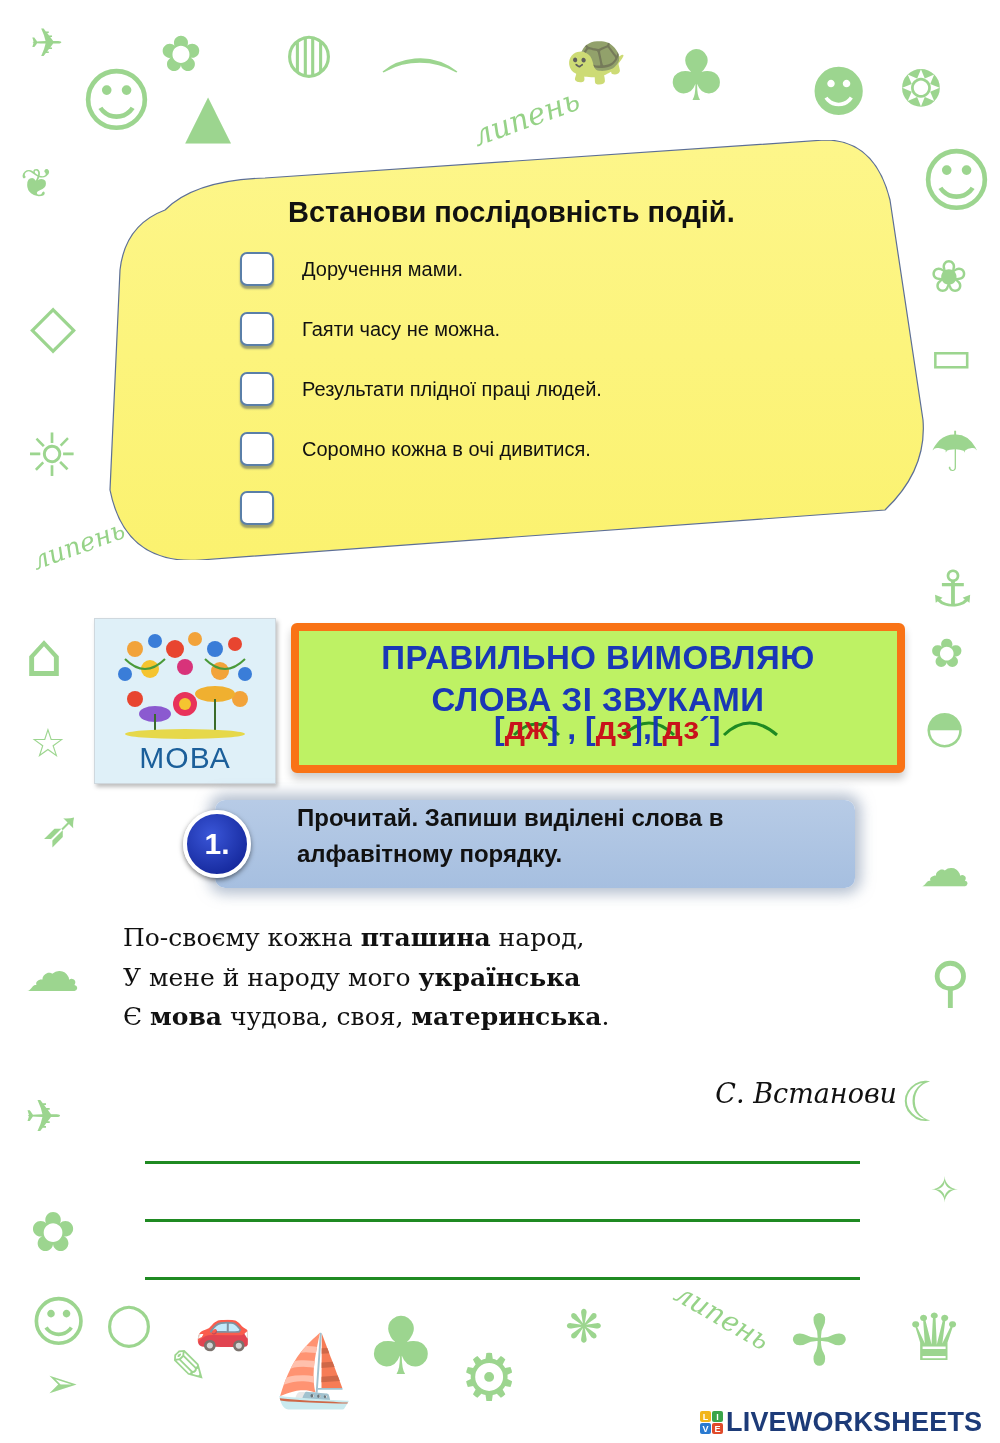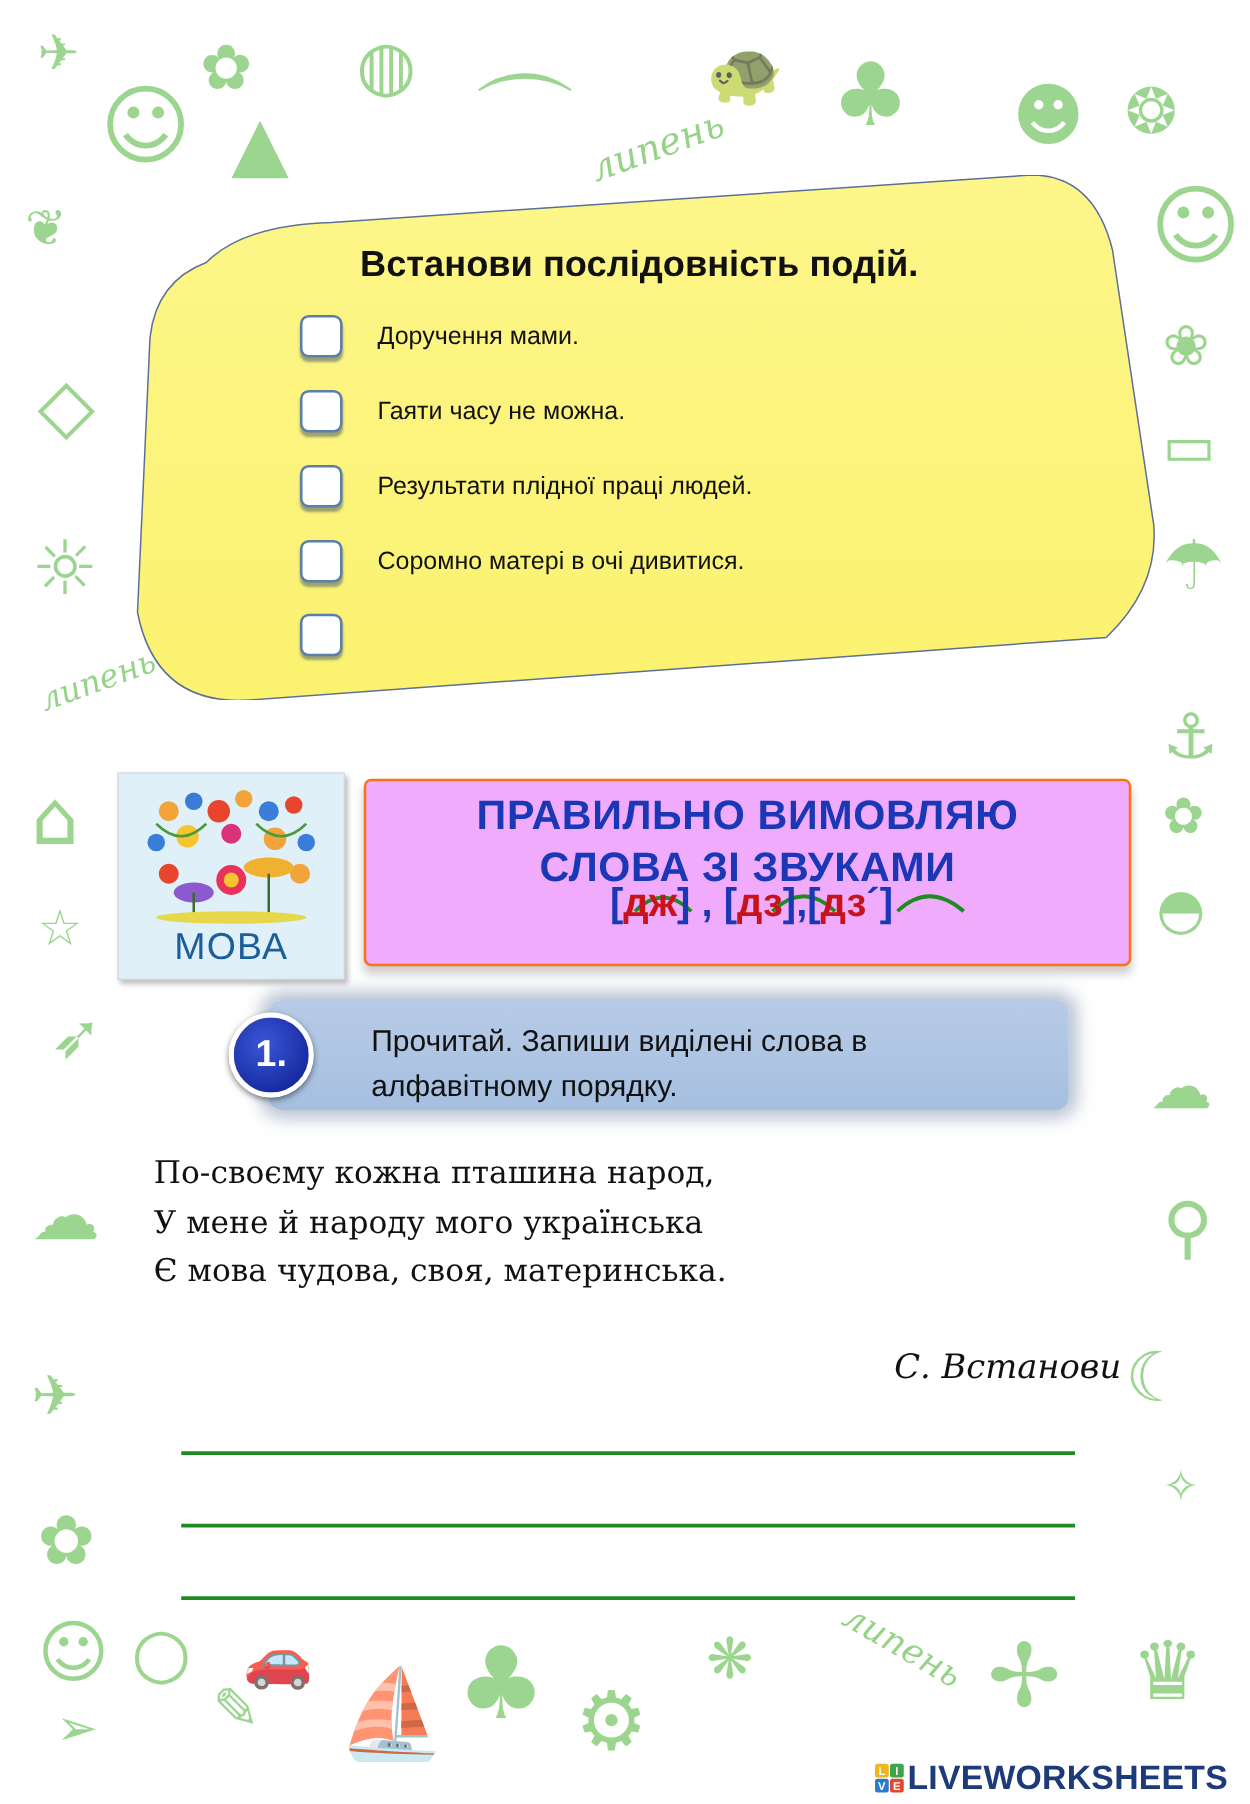--- a/index.html
+++ b/index.html
@@ -36,47 +36,47 @@
       overflow: hidden;
     }
     .mova-label {
       position: absolute; left: 0; right: 0; bottom: 8px; text-align: center;
       font-size: 30px; color: #1b5f9a; letter-spacing: 1px;
     }
 
     
     .title-frame {
       position: absolute; left: 291px; top: 623px; width: 614px; height: 150px;
-      border: 2px solid #f97316; border-radius: 6px; background: #f0abfc; box-sizing: border-box;
+      border: 8px solid #f97316; border-radius: 6px; background: #bef264; box-sizing: border-box;
       box-shadow: 0 6px 8px rgba(0,0,0,0.2);
     }
     .title-line {
       position: absolute; left: 0; right: 0; text-align: center;
       font-size: 33px; font-weight: bold; color: #1a37b6; letter-spacing: 0.5px;
     }
     .sounds { position: absolute; left: 195px; top: 79px; font-size: 32px; font-weight: bold; color: #1a37b6; white-space: nowrap; }
     .sounds .red { color: #c9131b; }
 
     
     .task {
       position: absolute; left: 215px; top: 800px; width: 640px; height: 88px;
       background: linear-gradient(#b7cbe6, #a6bfe0); border-radius: 10px;
       box-shadow: 0 0 14px 6px rgba(120,140,170,0.55);
     }
-    .task-text { position: absolute; left: 82px; top: 16px; font-size: 24px; font-weight: normal; color: #111; line-height: 36px; }
+    .task-text { position: absolute; left: 82px; top: 0; font-size: 24px; font-weight: bold; color: #111; line-height: 36px; }
     .task-num {
       position: absolute; left: 183px; top: 810px; width: 68px; height: 68px; border-radius: 50%;
       background: radial-gradient(circle at 40% 35%, #3a56d8, #0b1c8c);
       border: 4px solid #fff; box-sizing: border-box; box-shadow: 0 2px 5px rgba(0,0,0,0.5);
       color: #fff; font-size: 30px; font-weight: bold; display: flex; align-items: center; justify-content: center;
     }
 
     
     .poem { position: absolute; left: 123px; top: 918px; font-family: "DejaVu Serif", serif; font-size: 25px; color: #111; line-height: 39.5px; }
-    .poem b { font-weight: normal; }
+    .poem b { font-weight: bold; }
     .author { position: absolute; right: 103px; top: 1078px; font-family: "DejaVu Serif", serif; font-style: italic; font-size: 27px; color: #111; }
 
     
     .answer-line {
       position: absolute; left: 145px; width: 715px; height: 0; border-top: 3px solid #1f8a22;
     }
 
     
     .lw-logo { position: absolute; left: 700px; top: 1407px; display: flex; align-items: center; }
     .lw-icon { display: grid; grid-template-columns: 11px 11px; grid-template-rows: 11px 11px; gap: 1px; margin-right: 3px; }
@@ -153,21 +153,21 @@
 <div class="seq-item" style="top:312px">
   <div class="box"></div>
   <span class="txt">Гаяти часу не можна.</span>
 </div>
 <div class="seq-item" style="top:372px">
   <div class="box"></div>
   <span class="txt">Результати плідної праці людей.</span>
 </div>
 <div class="seq-item" style="top:432px">
   <div class="box"></div>
-  <span class="txt">Соромно матері в очі дивитися.</span>
+  <span class="txt">Соромно кожна в очі дивитися.</span>
 </div>
 <div class="seq-item" style="top:491px">
   <div class="box"></div>
 </div>
 
 <div class="mova">
   <svg width="180" height="130" viewBox="0 0 180 130">
     <circle cx="40" cy="30" r="8" fill="#f2a33a"></circle>
     <circle cx="60" cy="22" r="7" fill="#3a7dd8"></circle>
     <circle cx="80" cy="30" r="9" fill="#e8452f"></circle>

